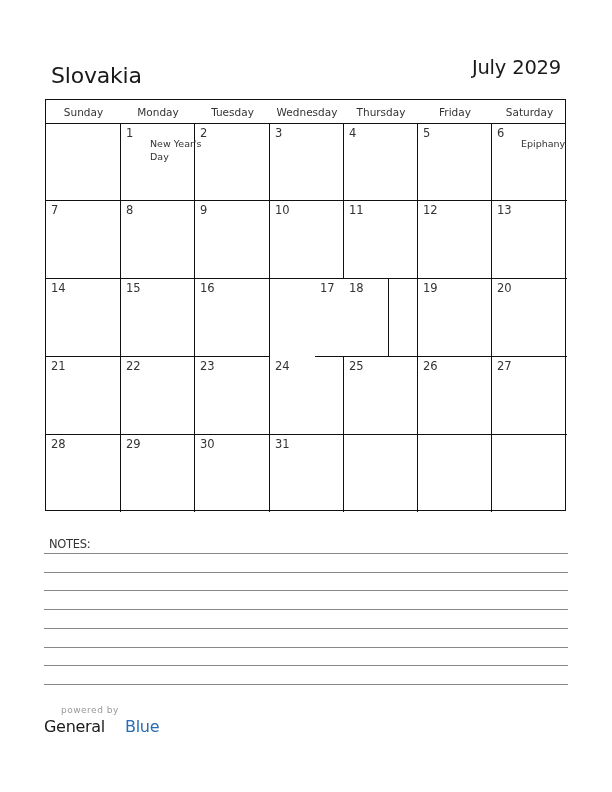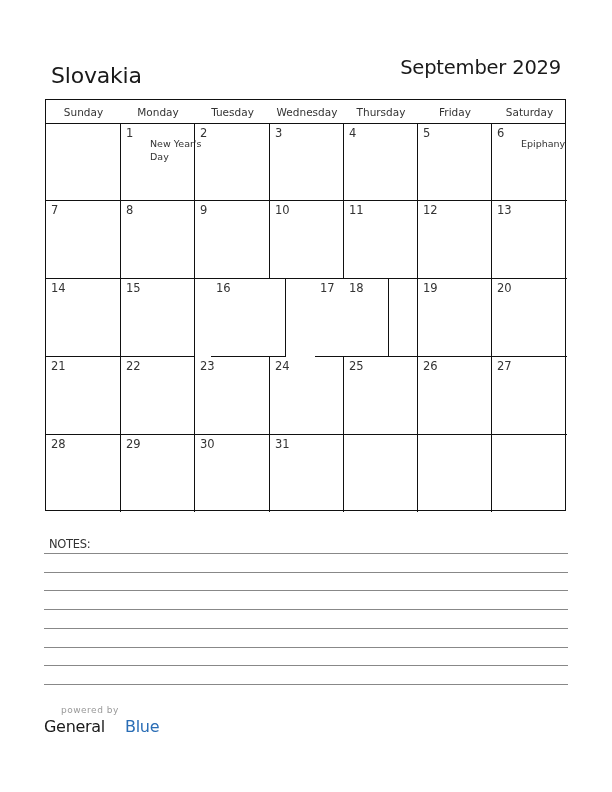--- a/index.html
+++ b/index.html
@@ -16,21 +16,21 @@
   .nline { position: absolute; left: 44px; width: 524px; height: 1px; background: #888; }
   .brand-small { position: absolute; left: 61px; top: 705px; font-size: 9px; color: #999; letter-spacing: 0.5px; }
   .brand { position: absolute; left: 44px; top: 717px; font-size: 16px; letter-spacing: -0.3px; }
   .brand .g { color: #1a1a1a; }
   .brand .b { color: #2a6db5; margin-left: 20px; }
 </style>
 </head>
 <body>
 
 <div class="title-left">Slovakia</div>
-<div class="title-right">September 2029</div>
+<div class="title-right">July 2029</div>
 
 <div class="cal">
   <div class="hdr" id="hdr">
       <span style="left: 0px; width: 75px;">Sunday</span>
       <span style="left: 75px; width: 74px;">Monday</span>
       <span style="left: 149px; width: 75px;">Tuesday</span>
       <span style="left: 224px; width: 74px; text-align: center;">Wednesday</span>
       <span style="left: 298px; width: 74px;">Thursday</span>
       <span style="left: 372px; width: 74px;">Friday</span>
       <span style="left: 446px; width: 75px;">Saturday</span>
@@ -79,21 +79,21 @@
       </div>
       <div class="cell" style="left: 446px; top: 101px; width: 75px; height: 78px; border-right: none;">
         <span class="num">13</span>
       </div>
       <div class="cell" style="left: 0px; top: 179px; width: 75px; height: 78px;">
         <span class="num">14</span>
       </div>
       <div class="cell" style="left: 75px; top: 179px; width: 74px; height: 78px;">
         <span class="num">15</span>
       </div>
-      <div class="cell" style="left: 149px; top: 179px; width: 75px; height: 78px; margin-left: 16px;">
+      <div class="cell" style="left: 149px; top: 179px; width: 75px; height: 78px;">
         <span class="num">16</span>
       </div>
       <div class="cell" style="left: 224px; top: 179px; width: 74px; height: 78px; margin-left: 45px;">
         <span class="num">17</span>
       </div>
       <div class="cell" style="left: 298px; top: 179px; width: 74px; height: 78px;">
         <span class="num">18</span>
       </div>
       <div class="cell" style="left: 372px; top: 179px; width: 74px; height: 78px;">
         <span class="num">19</span>

